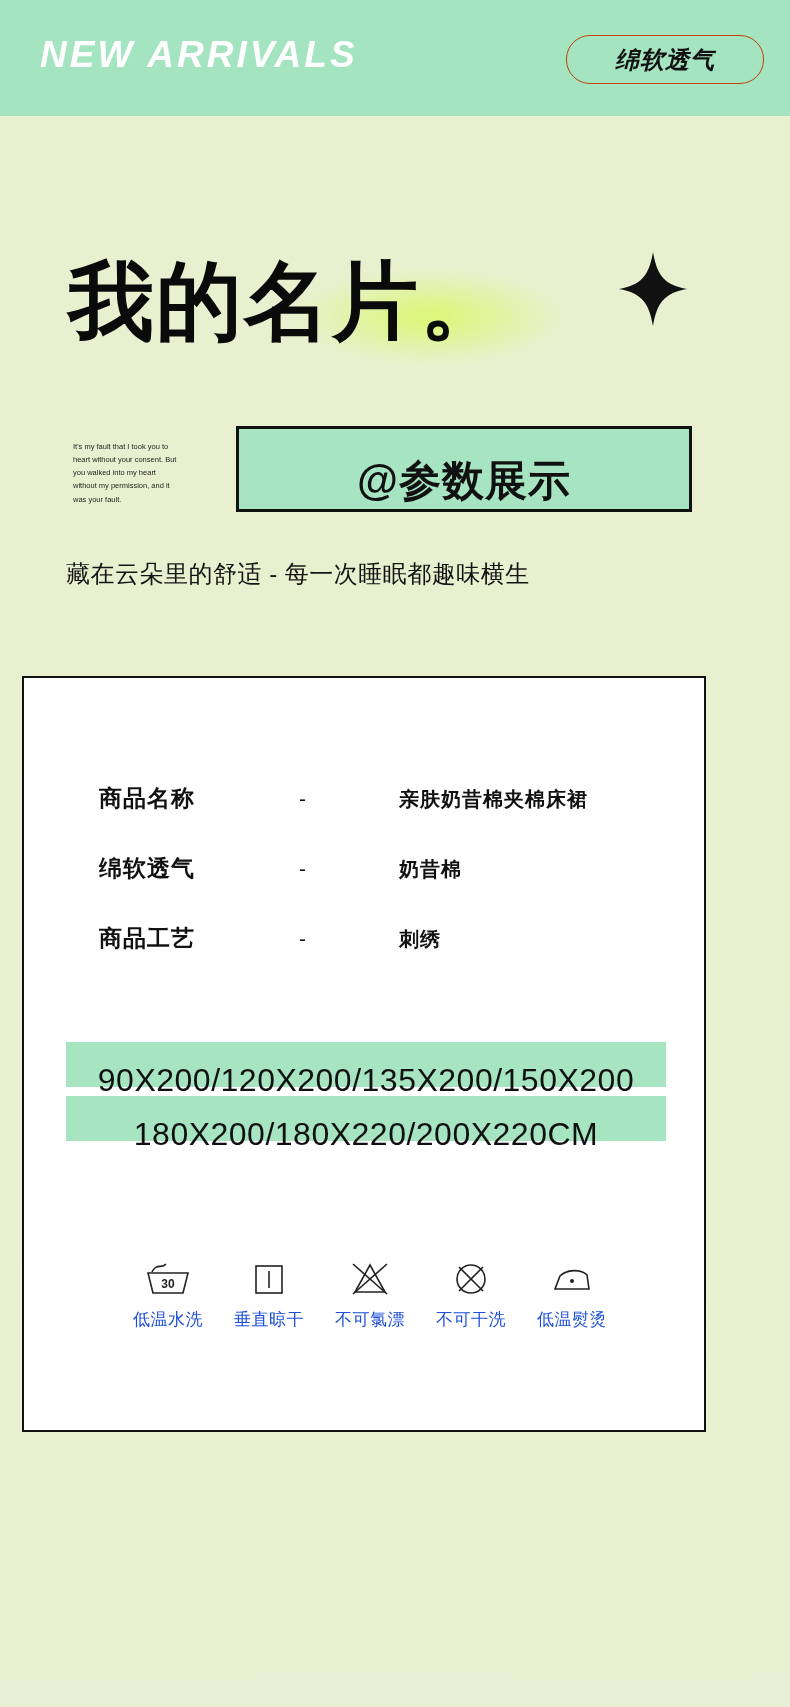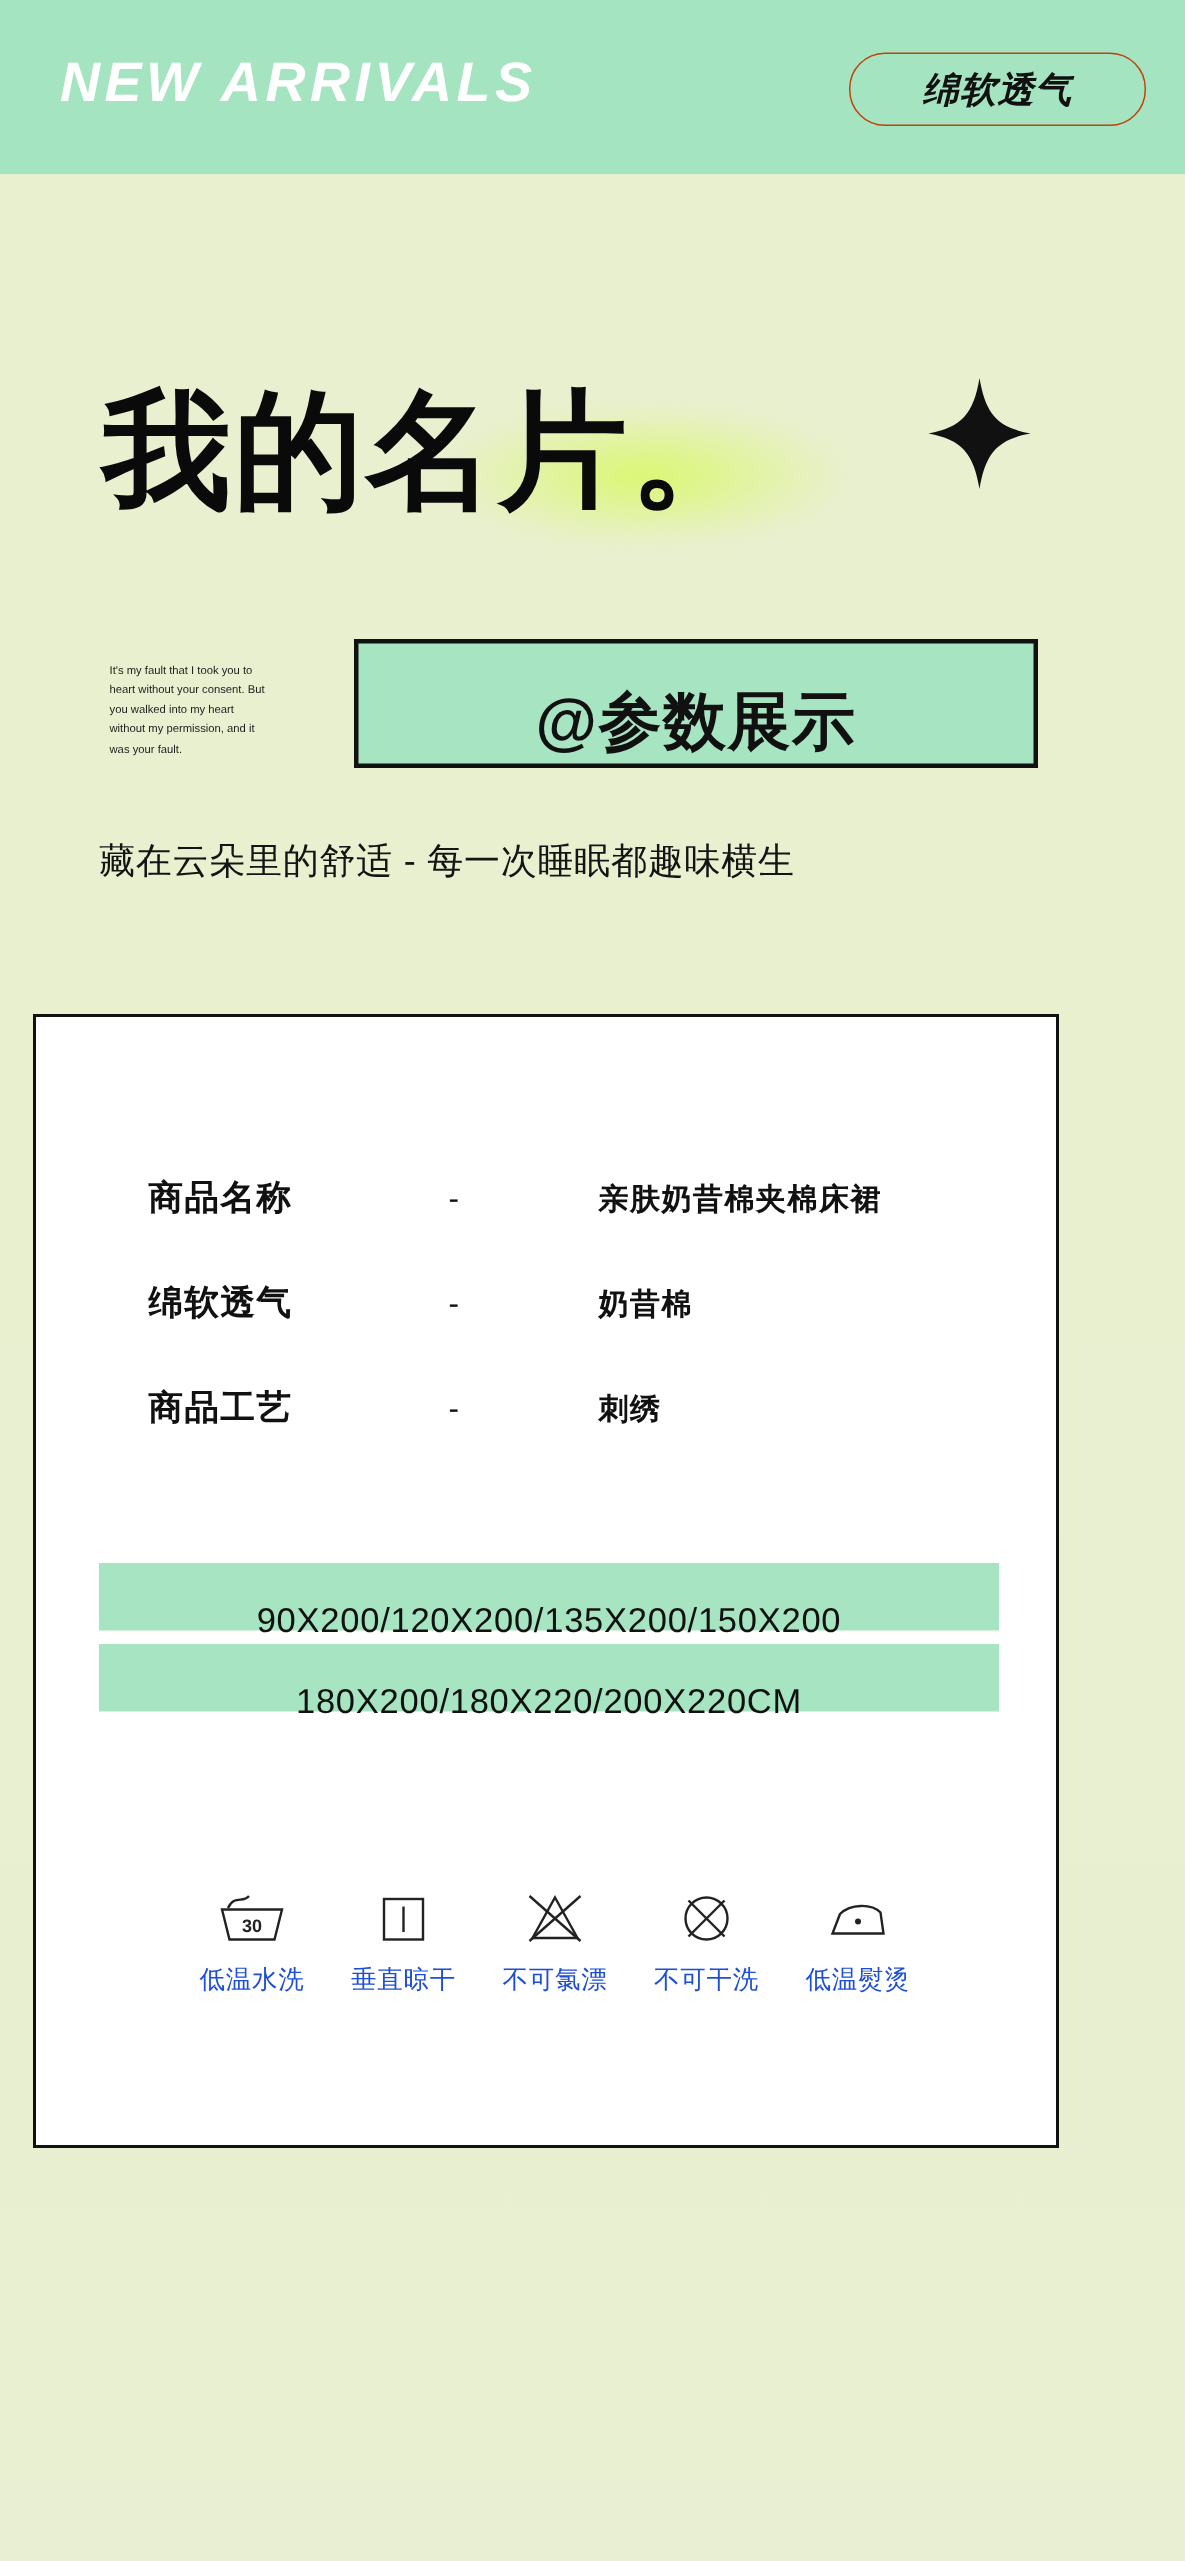--- a/index.html
+++ b/index.html
@@ -181,21 +181,21 @@
     width: 600px;
     height: 45px;
     background: #a7e5c2;
     display: flex;
     align-items: center;
     justify-content: center;
   }
   .size-bar.one { top: 364px; }
   .size-bar.two { top: 418px; }
   .size-bar-text {
-    font-size: 23px;
+    font-size: 32px;
     color: #111;
     letter-spacing: 0.5px;
     margin-top: 32px;
   }
 
   
   .care-row {
     position: absolute;
     left: 96px;
     top: 578px;

